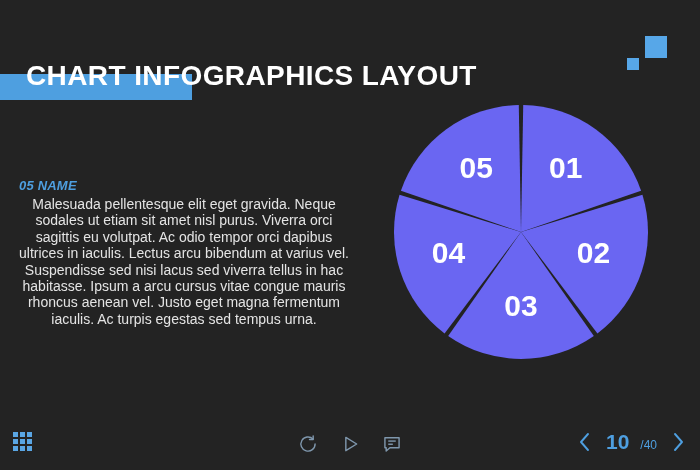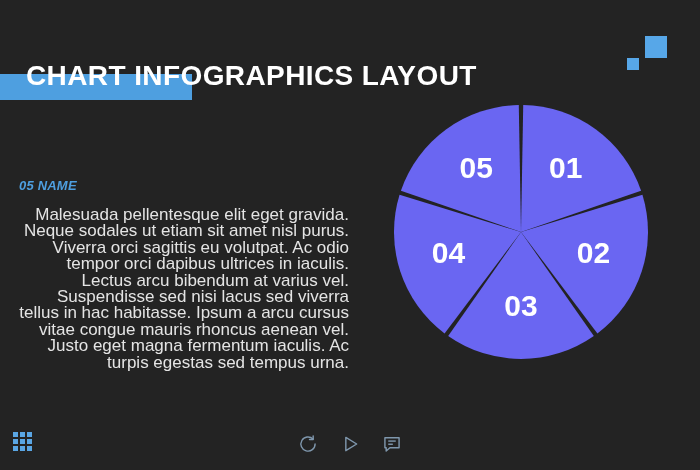--- a/index.html
+++ b/index.html
@@ -52,26 +52,26 @@
     top: 178px;
     color: #4e9fe0;
     font-size: 13px;
     font-weight: bold;
     letter-spacing: 0.2px;
     font-style: italic;
   }
   #body-copy {
     position: absolute;
     left: 19px;
-    top: 207px;
+    top: 196px;
     width: 330px;
     color: #e4e4e4;
-    font-size: 17px;
+    font-size: 14px;
     line-height: 16.4px;
-    text-align: right;
+    text-align: center;
   }
 
   
   #pie-wrap {
     position: absolute;
     left: 393px;
     top: 104px;
     width: 256px;
     height: 256px;
   }
@@ -199,15 +199,29 @@
       </span>
       <span class="tool">
         <svg width="20" height="20" viewBox="0 0 24 24" fill="none" stroke="#7f97ad" stroke-width="1.7" stroke-linejoin="round">
           <path d="M3.5 4.5h17v12h-11l-4.5 4v-4h-1.5z"></path>
           <line x1="7.5" y1="8.5" x2="16.5" y2="8.5"></line>
           <line x1="7.5" y1="12.3" x2="13" y2="12.3"></line>
         </svg>
       </span>
     </div>
 
+    <div id="pager">
+      <span class="chev">
+        <svg width="16" height="22" viewBox="0 0 16 22" fill="none" stroke="#4e9fe0" stroke-width="1.9" stroke-linecap="round" stroke-linejoin="round">
+          <polyline points="11,3 4,11 11,19"></polyline>
+        </svg>
+      </span>
+      <span id="page-num">10</span>
+      <span id="page-total">/40</span>
+      <span class="chev">
+        <svg width="16" height="22" viewBox="0 0 16 22" fill="none" stroke="#4e9fe0" stroke-width="1.9" stroke-linecap="round" stroke-linejoin="round">
+          <polyline points="5,3 12,11 5,19"></polyline>
+        </svg>
+      </span>
+    </div>
 
   </div>
 </div>
 
 </body></html>

